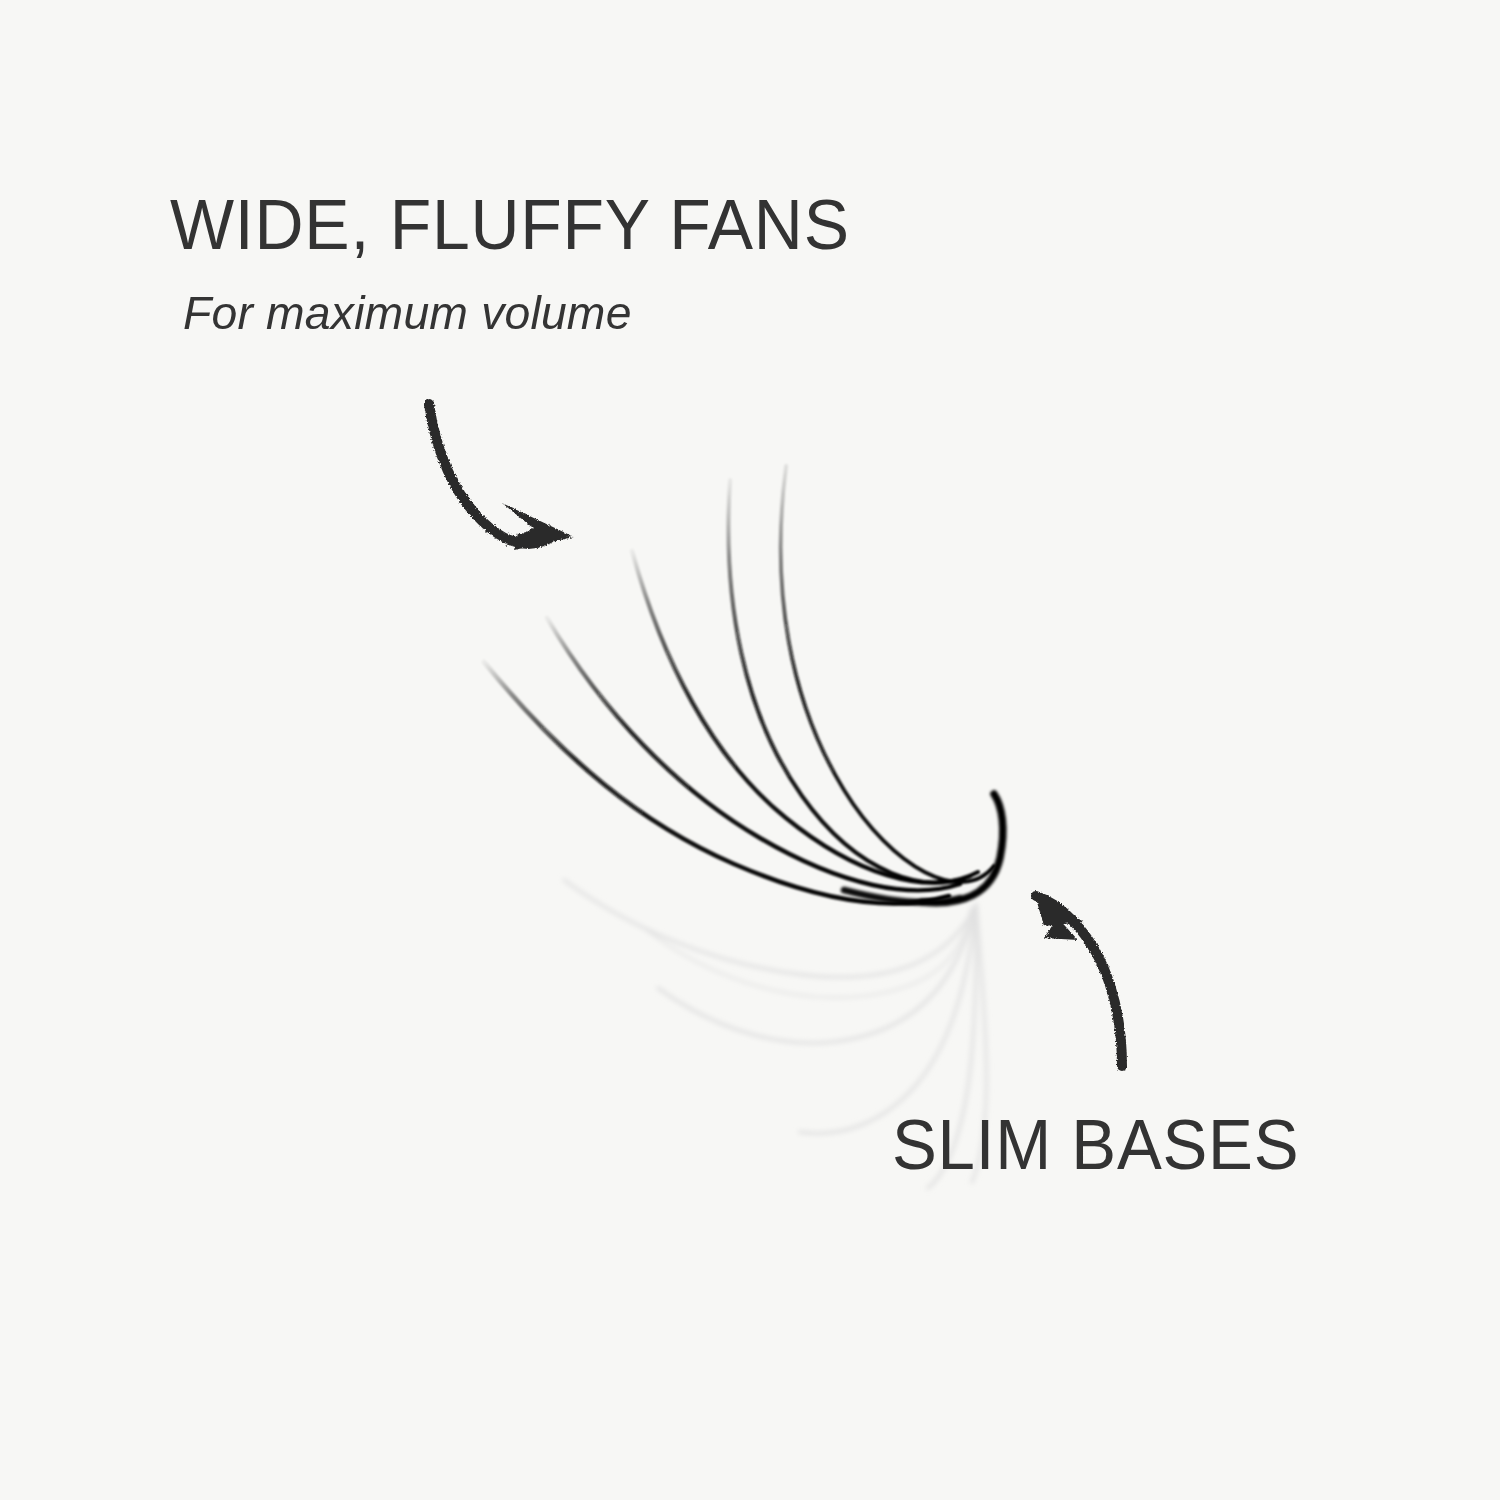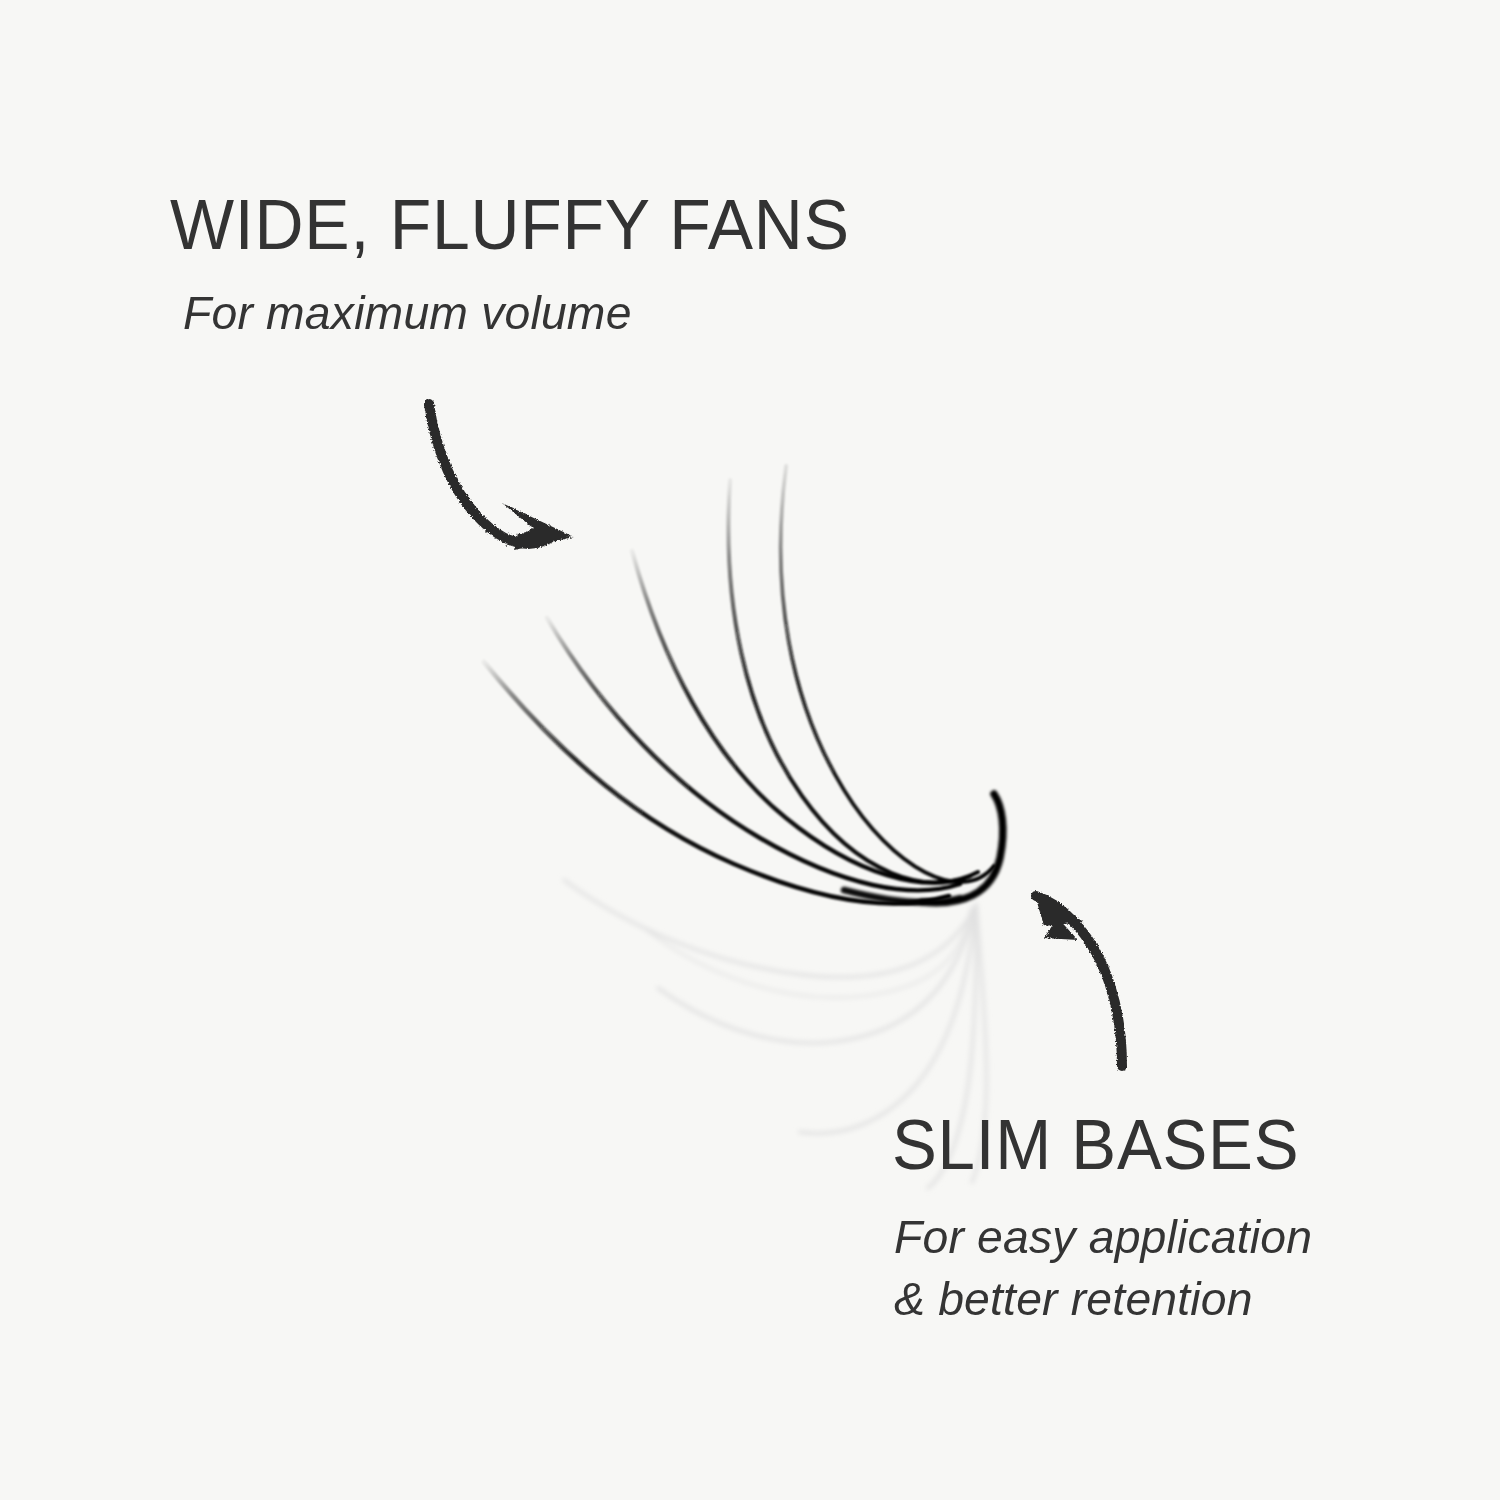--- a/index.html
+++ b/index.html
@@ -179,19 +179,15 @@
     </g>
   </svg>
 
   <div class="callout" id="callout-top">
     <div class="callout-title">WIDE, FLUFFY FANS</div>
     <div class="callout-sub">For maximum volume</div>
   </div>
 
   <div class="callout" id="callout-bottom">
     <div class="callout-title">SLIM BASES</div>
-    <div class="callout-sub-block">
-      <div class="callout-sub">For easy application</div>
-      <div class="callout-sub">&amp; better retention</div>
-    </div>
   </div>
 
 </div>
 
 </body></html>

